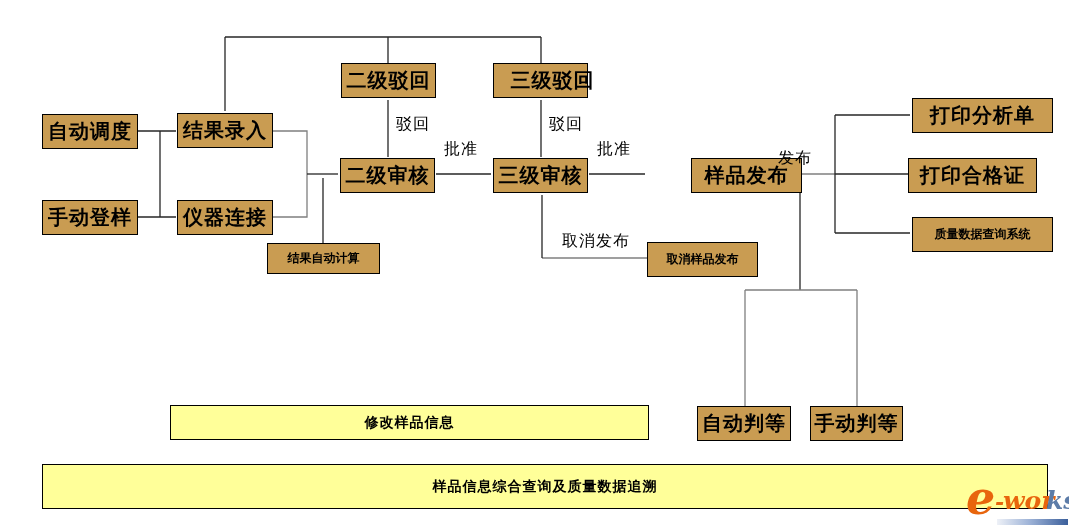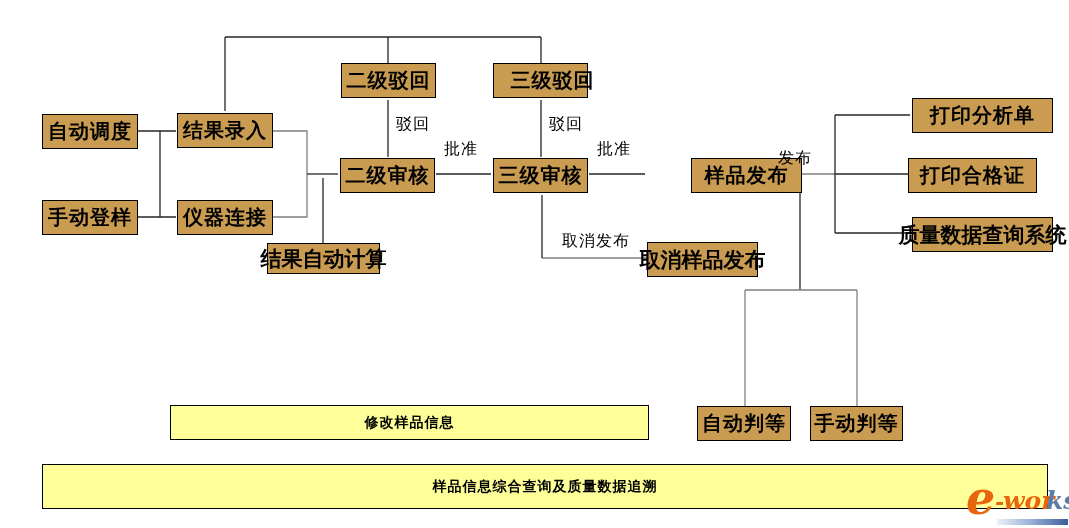--- a/index.html
+++ b/index.html
@@ -19,21 +19,21 @@
   #connectors{position:absolute;left:0;top:0;z-index:1;}
   #connectors path{fill:none;stroke-width:1.3px;}
   #connectors path.d{stroke:var(--connector-dark);}
   #connectors path.g{stroke:var(--connector-gray);}
   .node{
     position:absolute;box-sizing:border-box;z-index:2;
     background:var(--node-fill);border:1px solid var(--node-border);
     display:flex;align-items:center;justify-content:center;
     font-weight:bold;font-size:20px;letter-spacing:1px;white-space:nowrap;
   }
-  .node.tight{letter-spacing:0;font-size:21px;}
+  .node.tight{letter-spacing:0;font-size:12px;}
   .bar{
     position:absolute;box-sizing:border-box;z-index:2;
     background:var(--bar-fill);border:1px solid #000;
     display:flex;align-items:center;justify-content:center;
     font-weight:bold;font-size:14px;letter-spacing:1px;white-space:nowrap;
   }
   .edge-label{
     position:absolute;z-index:3;font-size:16px;line-height:19px;white-space:nowrap;letter-spacing:1px;
   }
   

